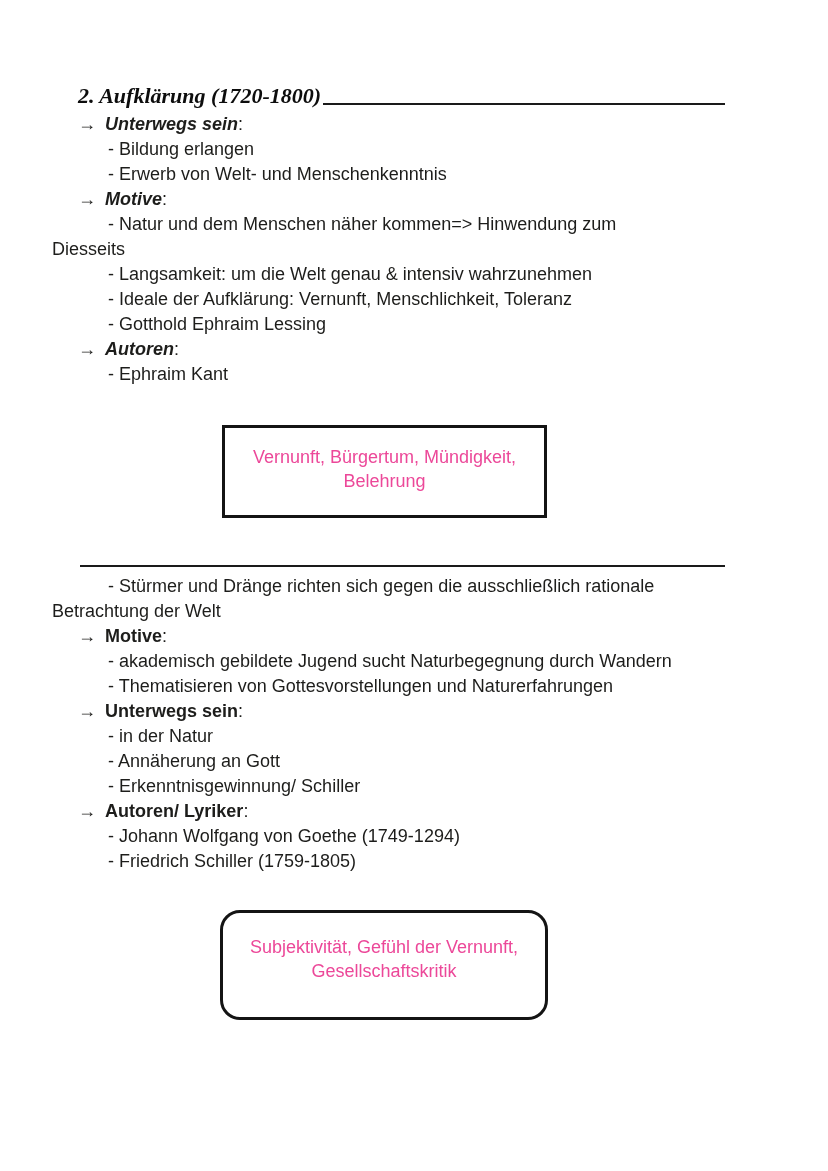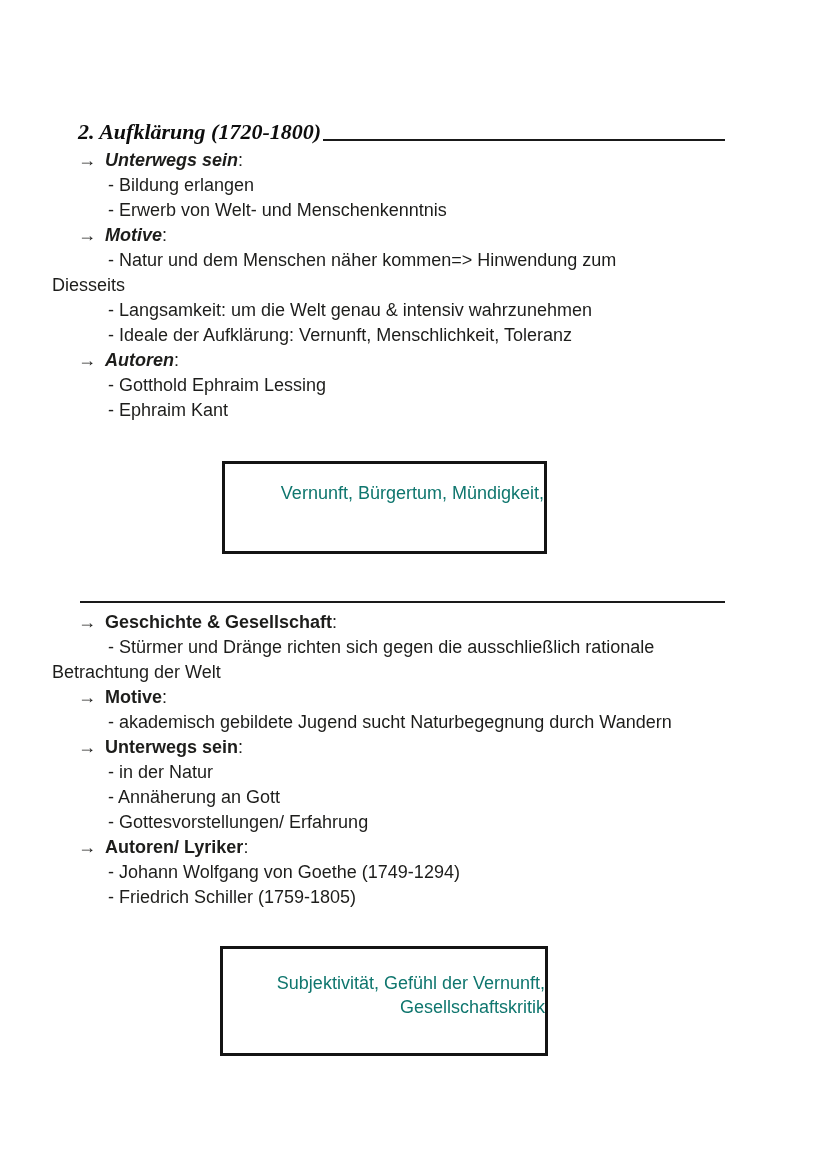--- a/index.html
+++ b/index.html
@@ -6,21 +6,21 @@
     margin: 0;
     padding: 0;
     background: #ffffff;
   }
   .page {
     position: relative;
     width: 813px;
     height: 1171px;
     background: #ffffff;
     box-sizing: border-box;
-    padding-top: 119px;
+    padding-top: 83px;
     overflow: hidden;
     font-family: "Liberation Sans", sans-serif;
     color: #1d1d1b;
   }
   .heading {
     display: flex;
     align-items: flex-end;
     margin: 0 88px 3px 78px;
     font-family: "Liberation Serif", serif;
     font-style: italic;
@@ -50,38 +50,39 @@
     font-style: normal;
   }
   .sec-italic .group-label { font-weight: 700; font-style: italic; }
   .sec-upright .group-label { font-weight: 700; font-style: normal; }
   .colon { font-weight: 400; font-style: normal; }
   .item { margin-left: 108px; }
   .cont { margin-left: 52px; }
   .note-box {
     box-sizing: border-box;
     border: 3px solid #141414;
-    text-align: right;
+    text-align: center;
     font-size: 18px;
     line-height: 24px;
-    color: #0f766e;
+    color: #ec4899;
   }
   .box1 {
     width: 325px;
     height: 93px;
     margin-left: 222px;
     margin-top: 38px;
     padding-top: 17px;
   }
   .box2 {
     width: 328px;
     height: 110px;
     margin-left: 220px;
     margin-top: 36px;
     padding-top: 22px;
+    border-radius: 20px;
   }
   .heading3 { margin-top: 47px; }
 </style>
 </head>
 <body>
 
 <div class="page">
 
   <div class="section sec-italic">
 
@@ -97,55 +98,54 @@
     <div class="row item">- Erwerb von Welt- und Menschenkenntnis</div>
 
     <div class="row group-head">
       <span class="arrow">→</span><span class="group-label">Motive</span><span class="colon">:</span>
     </div>
     <div class="row item">- Natur und dem Menschen näher kommen=&gt; Hinwendung zum</div>
     <div class="row cont">Diesseits</div>
     <div class="row item">- Langsamkeit: um die Welt genau &amp; intensiv wahrzunehmen</div>
     <div class="row item">- Ideale der Aufklärung: Vernunft, Menschlichkeit, Toleranz</div>
 
+    <div class="row item">- Gotthold Ephraim Lessing</div>
     <div class="row group-head">
       <span class="arrow">→</span><span class="group-label">Autoren</span><span class="colon">:</span>
     </div>
-    <div class="row item">- Gotthold Ephraim Lessing</div>
     <div class="row item">- Ephraim Kant</div>
 
     <div class="note-box box1">
       <div>Vernunft, Bürgertum, Mündigkeit,</div>
+      <div>Belehrung</div>
     </div>
 
   </div>
 
   <div class="section sec-upright">
 
     <div class="heading heading3">
       <span class="fill"></span>
     </div>
 
-    <div class="row group-head">
-      <span class="arrow">→</span><span class="group-label">Geschichte &amp; Gesellschaft</span><span class="colon">:</span>
-    </div>
     <div class="row item">- Stürmer und Dränge richten sich gegen die ausschließlich rationale</div>
     <div class="row cont">Betrachtung der Welt</div>
 
     <div class="row group-head">
       <span class="arrow">→</span><span class="group-label">Motive</span><span class="colon">:</span>
     </div>
     <div class="row item">- akademisch gebildete Jugend sucht Naturbegegnung durch Wandern</div>
+    <div class="row item">- Thematisieren von Gottesvorstellungen und Naturerfahrungen</div>
 
     <div class="row group-head">
       <span class="arrow">→</span><span class="group-label">Unterwegs sein</span><span class="colon">:</span>
     </div>
     <div class="row item">- in der Natur</div>
     <div class="row item">- Annäherung an Gott</div>
-    <div class="row item">- Gottesvorstellungen/ Erfahrung</div>
+    <div class="row item">- Erkenntnisgewinnung/ Schiller</div>
 
     <div class="row group-head">
       <span class="arrow">→</span><span class="group-label">Autoren/ Lyriker</span><span class="colon">:</span>
     </div>
     <div class="row item">- Johann Wolfgang von Goethe (1749-1294)</div>
     <div class="row item">- Friedrich Schiller (1759-1805)</div>
 
     <div class="note-box box2">
       <div>Subjektivität, Gefühl der Vernunft,</div>
       <div>Gesellschaftskritik</div>

